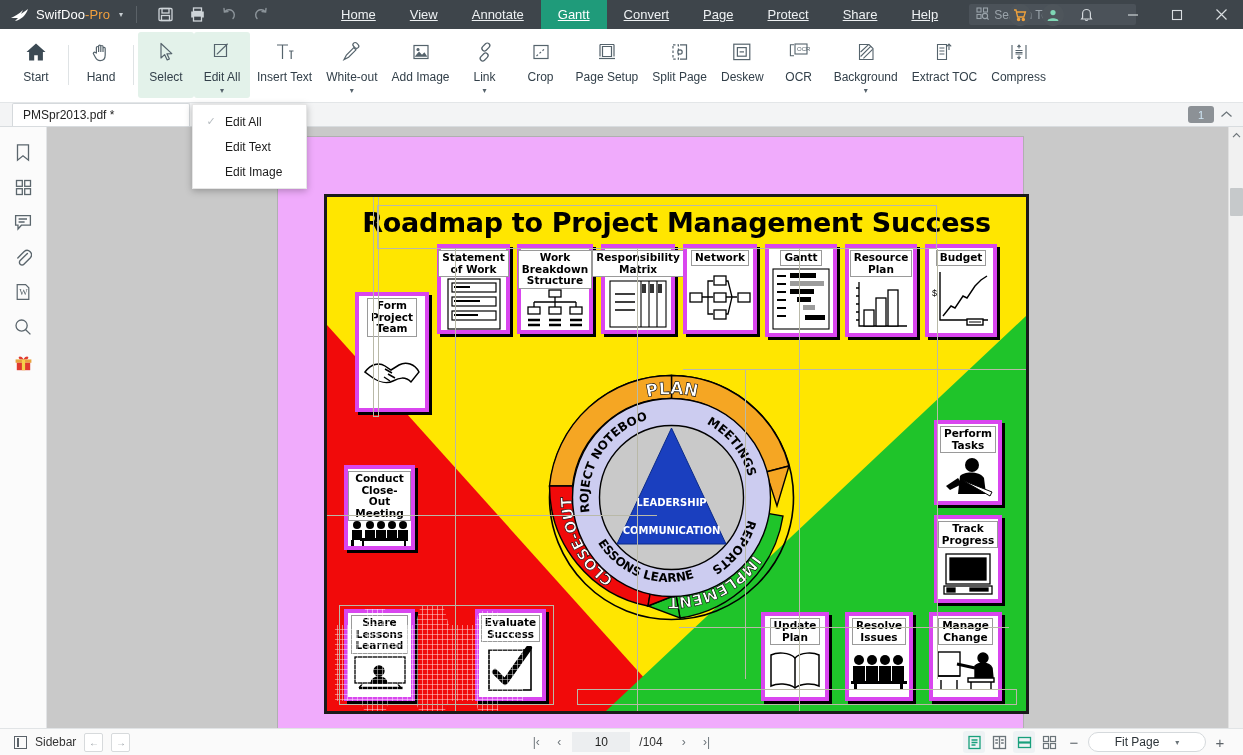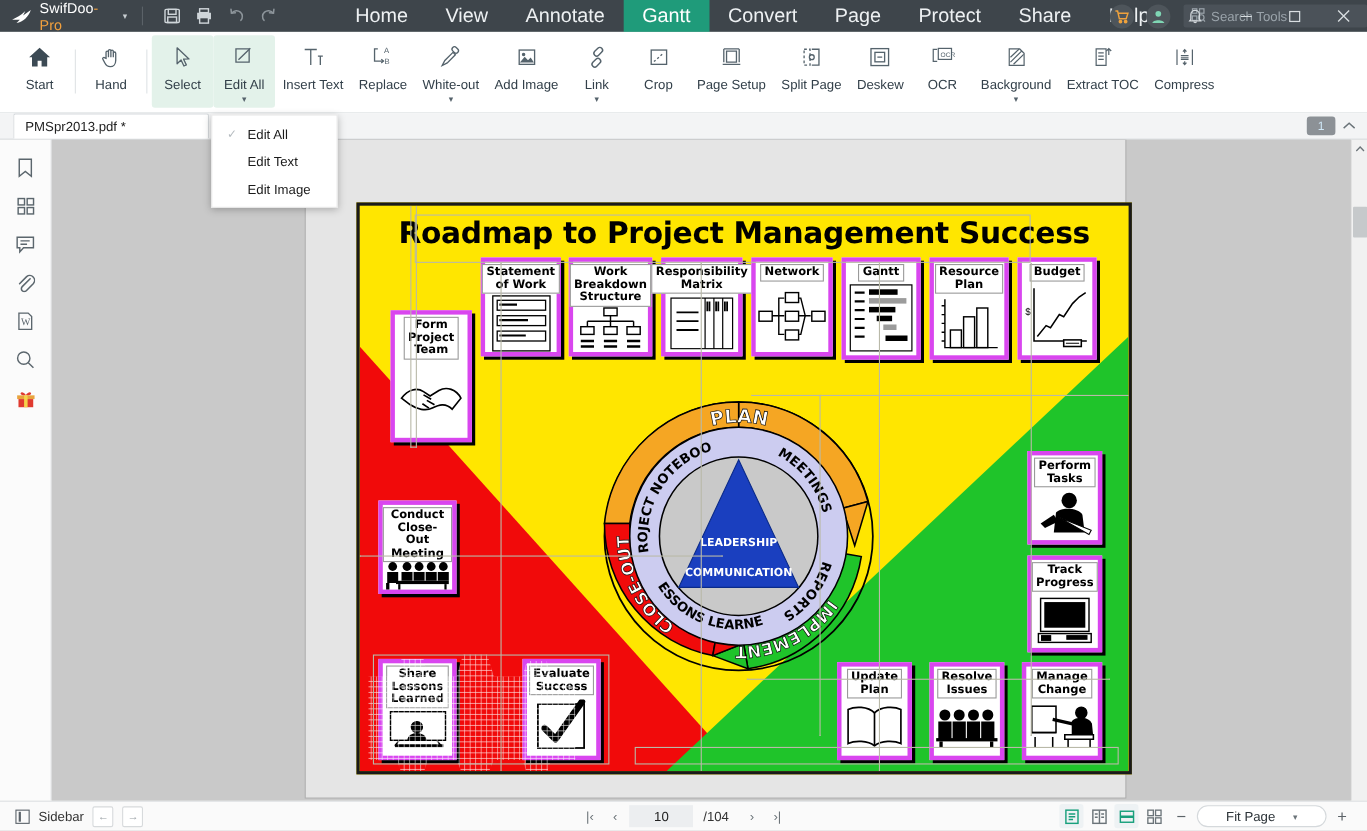--- a/index.html
+++ b/index.html
@@ -22,21 +22,21 @@
   .logo-bird { width:20px; height:16px; position:relative; }
   .logo-bird svg { display:block; }
   .brand { font-size:13px; letter-spacing:.1px; color:#ffffff; }
   .brand .pro { color:#f2a03d; }
   .brand-caret { font-size:8px; color:#c7cdd1; margin-left:3px; }
   .tb-sep { width:1px; height:17px; background:#5b6268; margin:0 9px 0 7px; }
   .tb-icon { width:26px; height:26px; display:flex; align-items:center; justify-content:center; color:#cfd5d9; }
   .tb-icon svg { display:block; }
   .menus { display:flex; align-items:center; margin-left:50px; gap:0px; height:29px; }
   .menu-item {
-    padding:0 17px; height:29px; line-height:29px; font-size:18px; color:#eef1f3; white-space:nowrap;
+    padding:0 17px; height:29px; line-height:29px; font-size:13px; color:#eef1f3; white-space:nowrap;text-decoration:underline;
   }
   .menu-item.active { background:#1f9b7a; color:#fff; }
   .searchbox {
     margin-left:14px; width:167px; height:21px; background:#4b5259; border-radius:2px;
     display:flex; align-items:center; padding:0 7px; gap:5px; color:#9aa3aa; font-size:12px;
   }
   .tb-right { position:absolute; right:0; top:0; height:29px; display:flex; align-items:center; }
   .circ-btn { width:22px; height:22px; border-radius:50%; background:#4e555b; display:flex; align-items:center; justify-content:center; margin-right:11px; }
   .bell { width:22px; height:22px; display:flex; align-items:center; justify-content:center; color:#d3d8dc; margin-right:14px;}
   .win-btn { width:44px; height:29px; display:flex; align-items:center; justify-content:center; color:#d9dee1; }
@@ -86,21 +86,21 @@
   .viewport { flex:1 1 auto; position:relative; overflow:hidden; background:#c9c9c9; }
 
   
   .vscroll { width:15px; background:#f1f1f1; border-left:1px solid #e0e0e0; display:flex; flex-direction:column; align-items:center; flex:0 0 15px;}
   .vs-arrow { height:16px; display:flex; align-items:center; justify-content:center; color:#6d7479; font-size:9px;}
   .vs-track { flex:1; width:15px; position:relative; }
   .vs-thumb { position:absolute; top:45px; left:1px; width:13px; height:28px; background:#c6c9cb; border-radius:1px;}
 
   
   .page {
-    position:absolute; left:231px; top:0px; width:745px; height:598px; background:#e5e5e5;
+    position:absolute; left:231px; top:10px; width:745px; height:598px; background:#f0abfc;
     box-shadow:0 0 0 1px #b0b0b0;
   }
   .poster { position:absolute; left:46px; top:57px; width:705px; height:520px; }
   .poster-frame { position:absolute; inset:0; border:3px solid #1a1a1a; background:#ffe600; overflow:hidden; }
   
   .wedge-red {
     position:absolute; left:0; top:128px; width:360px; height:395px;
     background:#f10a0a;
     clip-path: polygon(0 0, 0 100%, 355px 100%, 0 0);
   }
@@ -317,31 +317,20 @@
         <svg width="22" height="22" viewBox="0 0 22 22" fill="none" stroke="#55636c" stroke-width="1.2">
             <path d="M3 4 h11 M8.5 4 v14"></path>
             <path d="M15 10 h4.5 M17.2 10 v8"></path>
           </svg>
       </span>
       <span class="rb-lbl">Insert Text</span>
     </div>
     <div class="rb-item">
       <span class="rb-ico">
         <svg width="22" height="22" viewBox="0 0 22 22" fill="none" stroke="#55636c" stroke-width="1.2">
-            <path d="M6.5 3.5 H3.5 v11 h8"></path>
-            <path d="M9.6 12.8 l2 1.7 -2 1.7"></path>
-            <text x="12" y="7.5" font-size="7" fill="#55636c" stroke="none" font-family="Liberation Sans">A</text>
-            <text x="12.5" y="17" font-size="7" fill="#55636c" stroke="none" font-family="Liberation Sans">B</text>
-          </svg>
-      </span>
-      <span class="rb-lbl">Replace</span>
-    </div>
-    <div class="rb-item">
-      <span class="rb-ico">
-        <svg width="22" height="22" viewBox="0 0 22 22" fill="none" stroke="#55636c" stroke-width="1.2">
             <rect x="12" y="2.2" width="6.4" height="4.4" rx="2.2" transform="rotate(45 15 4)"></rect>
             <path d="M12.8 6.6 L5.4 14 l-2.4 4.6 4.6-2.4 7.4-7.4 z"></path>
           </svg>
       </span>
       <span class="rb-lbl">White-out</span>
       <span class="rb-caret">▾</span>
     </div>
     <div class="rb-item">
       <span class="rb-ico">
         <svg width="22" height="22" viewBox="0 0 22 22" fill="none" stroke="#55636c" stroke-width="1.2">

